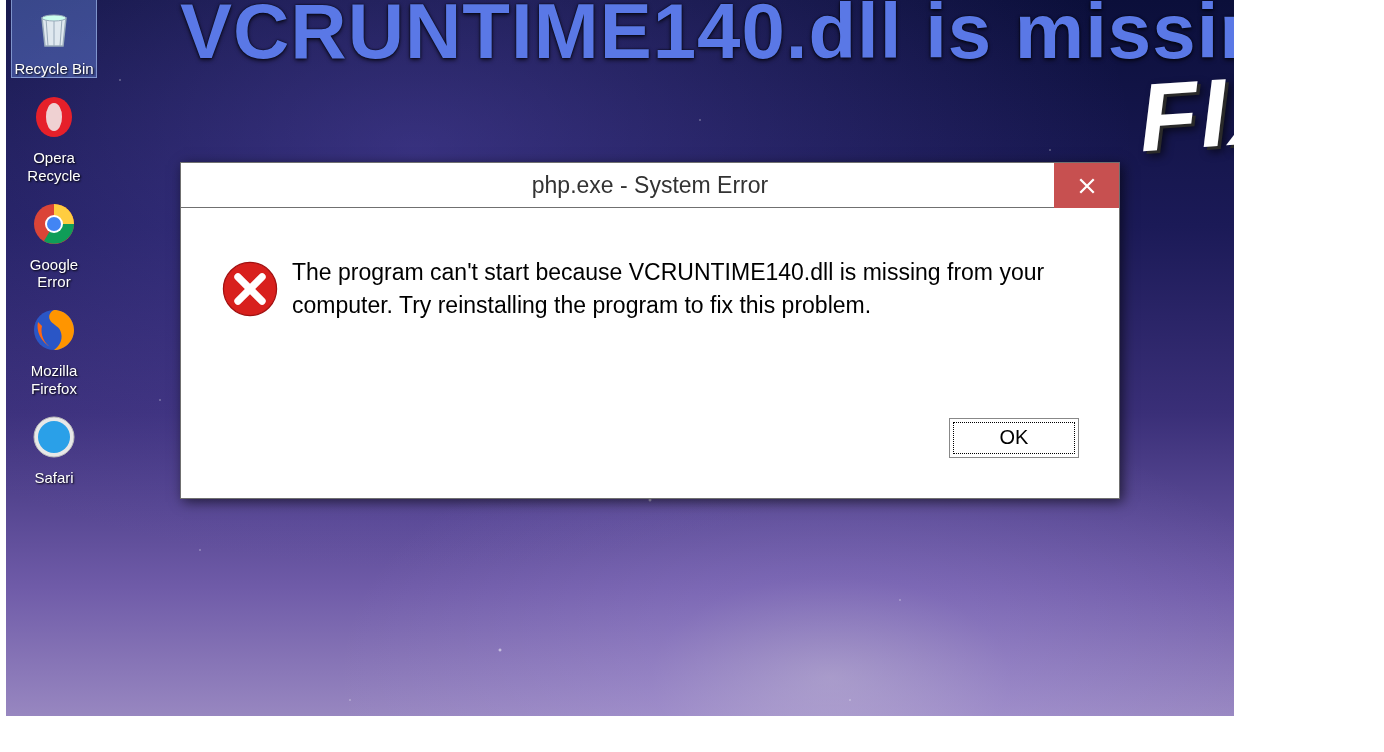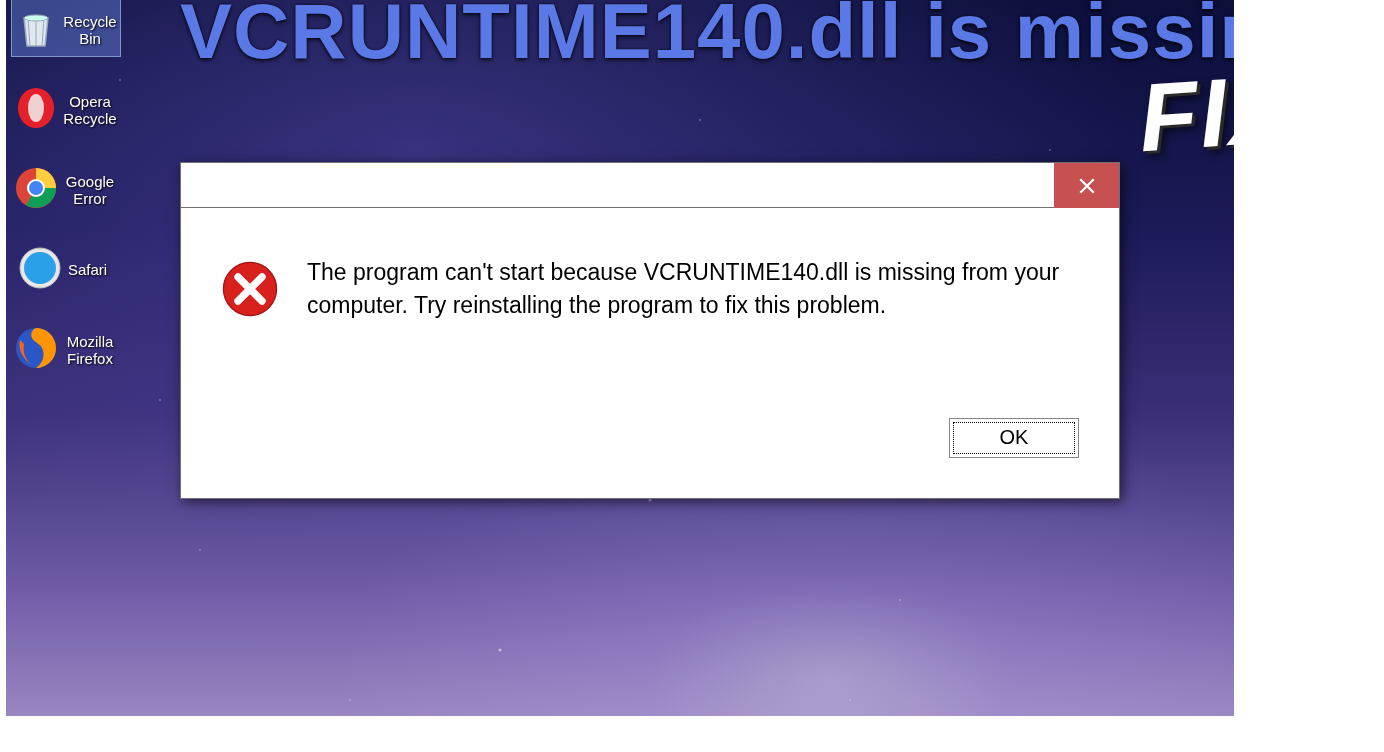--- a/index.html
+++ b/index.html
@@ -58,23 +58,23 @@
   color: #fff;
   font-style: italic;
   transform: rotate(-4deg);
   text-shadow: 3px 3px 0 #2a2a2a, 5px 5px 10px rgba(0,0,0,.7);
   letter-spacing: 2px;
 }
 
 
 .icons { position: absolute; left: 12px; top: 0; width: 96px; }
 .di {
-  width: 108px;
-  display: flex; flex-direction: row; align-items: center;
-  margin-bottom: 24px;
+  width: 84px;
+  display: flex; flex-direction: column; align-items: center;
+  margin-bottom: 12px;
   cursor: pointer;
 }
 .di .ic { width: 56px; height: 56px; display: flex; align-items: center; justify-content: center; }
 .di .lbl {
   color: #fff;
   font-size: 15px;
   text-align: center;
   text-shadow: 1px 1px 2px #000;
   margin-top: 4px;
   line-height: 1.15;
@@ -109,21 +109,21 @@
   background: #c75050;
   display: flex; align-items: center; justify-content: center;
   cursor: pointer;
 }
 .closebtn svg { width: 18px; height: 18px; }
 .body {
   background: #fff;
   padding: 48px 40px 40px 40px;
   display: flex; flex-direction: column;
 }
-.msgrow { display: flex; align-items: flex-start; gap: 28px; }
+.msgrow { display: flex; align-items: flex-start; gap: 13px; }
 .erricon { width: 58px; height: 58px; flex-shrink: 0; margin-top: 4px; }
 .msg {
   font-size: 23px;
   color: #000;
   line-height: 1.45;
 }
 .btnrow { display: flex; justify-content: flex-end; margin-top: 95px; }
 .okbtn {
   min-width: 130px; height: 40px;
   background: #fff;
@@ -180,44 +180,45 @@
           <circle cx="24" cy="24" r="9" fill="#fff"></circle>
           <circle cx="24" cy="24" r="7" fill="#4285f4"></circle>
         </svg>
       </div>
       <div class="lbl">Google Error</div>
     </div>
 
     <div class="di">
       <div class="ic">
         <svg viewBox="0 0 48 48" width="48" height="48">
+          <circle cx="24" cy="24" r="20" fill="#2a56c6"></circle>
+          <path d="M24 4 C36 4 44 14 44 24 C44 36 34 44 24 44 C30 40 34 32 30 24 C28 20 22 18 20 14 C18 10 20 6 24 4 Z" fill="#ff9500"></path>
+          <path d="M8 16 C6 24 10 36 22 42 C14 38 10 28 12 20 Z" fill="#ff6611"></path>
+        </svg>
+      </div>
+      <div class="lbl">Mozilla Firefox</div>
+    </div>
+
+    <div class="di">
+      <div class="ic">
+        <svg viewBox="0 0 48 48" width="48" height="48">
           <circle cx="24" cy="24" r="20" fill="#e8e8e8" stroke="#bbb"></circle>
           <circle cx="24" cy="24" r="16" fill="#2aa0e8"></circle>
           <path d="M16 32 L26 22 L32 16 L22 26 Z" fill="#fff"></path>
           <path d="M16 32 L26 22 L22 26 Z" fill="#e03030"></path>
         </svg>
       </div>
       <div class="lbl">Safari</div>
     </div>
 
-    <div class="di">
-      <div class="ic">
-        <svg viewBox="0 0 48 48" width="48" height="48">
-          <circle cx="24" cy="24" r="20" fill="#2a56c6"></circle>
-          <path d="M24 4 C36 4 44 14 44 24 C44 36 34 44 24 44 C30 40 34 32 30 24 C28 20 22 18 20 14 C18 10 20 6 24 4 Z" fill="#ff9500"></path>
-          <path d="M8 16 C6 24 10 36 22 42 C14 38 10 28 12 20 Z" fill="#ff6611"></path>
-        </svg>
-      </div>
-      <div class="lbl">Mozilla Firefox</div>
-    </div>
-
   </div>
 
   <div class="dialog">
     <div class="titlebar">
+      <div class="title">php.exe - System Error</div>
       <div class="closebtn">
         <svg viewBox="0 0 16 16">
           <path d="M2 2 L14 14 M14 2 L2 14" stroke="#fff" stroke-width="2"></path>
         </svg>
       </div>
     </div>
     <div class="body">
       <div class="msgrow">
         <div class="erricon">
           <svg viewBox="0 0 48 48" width="58" height="58">

